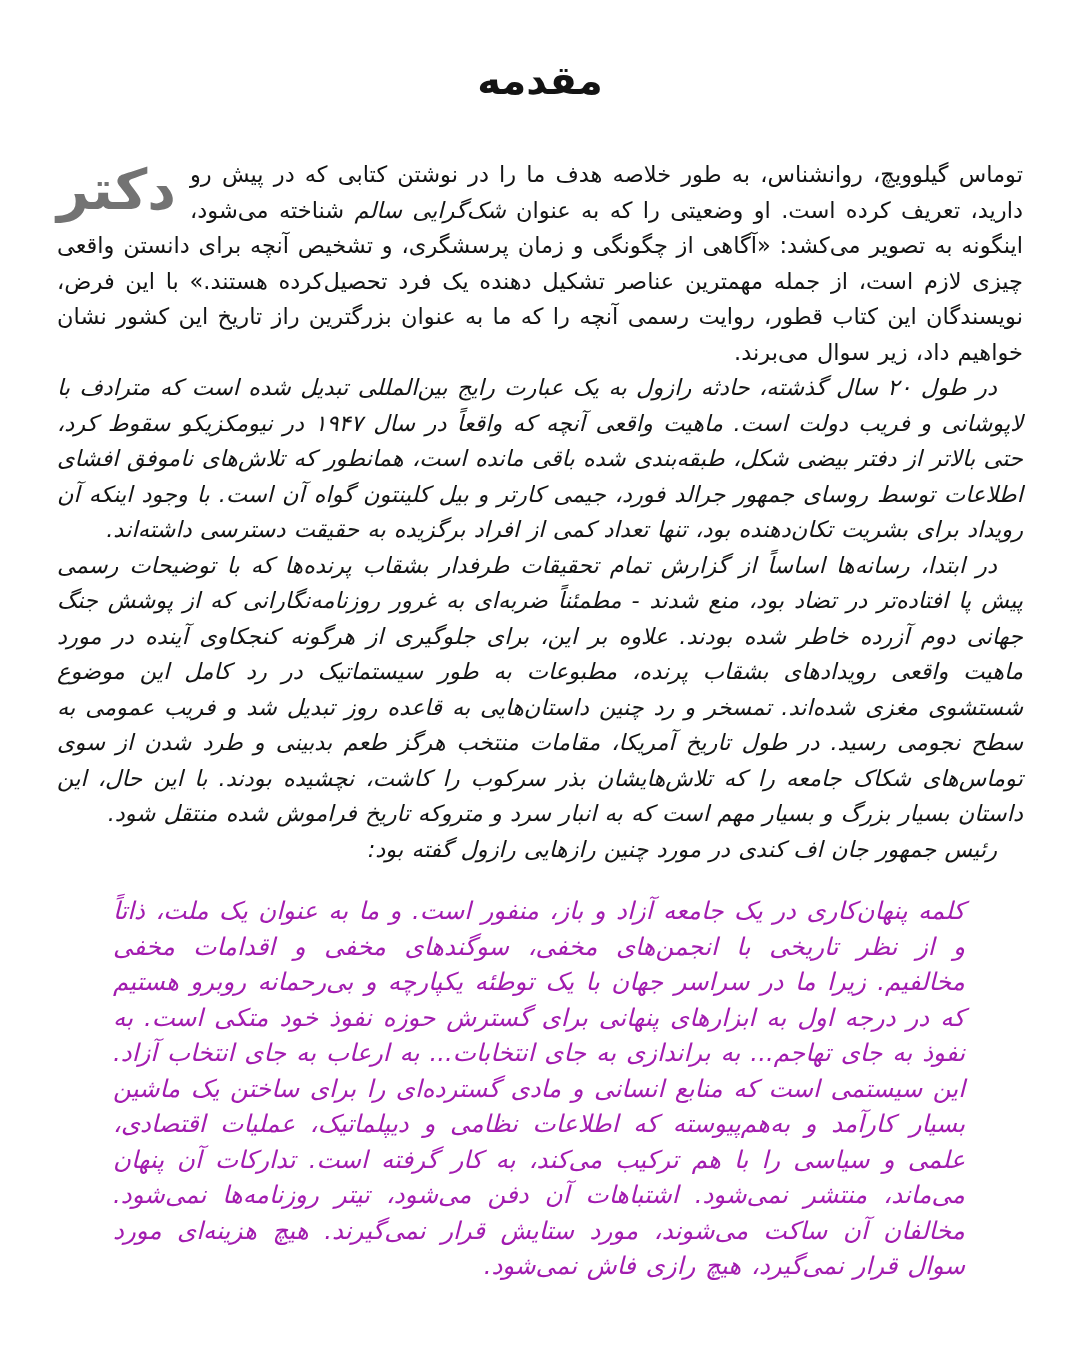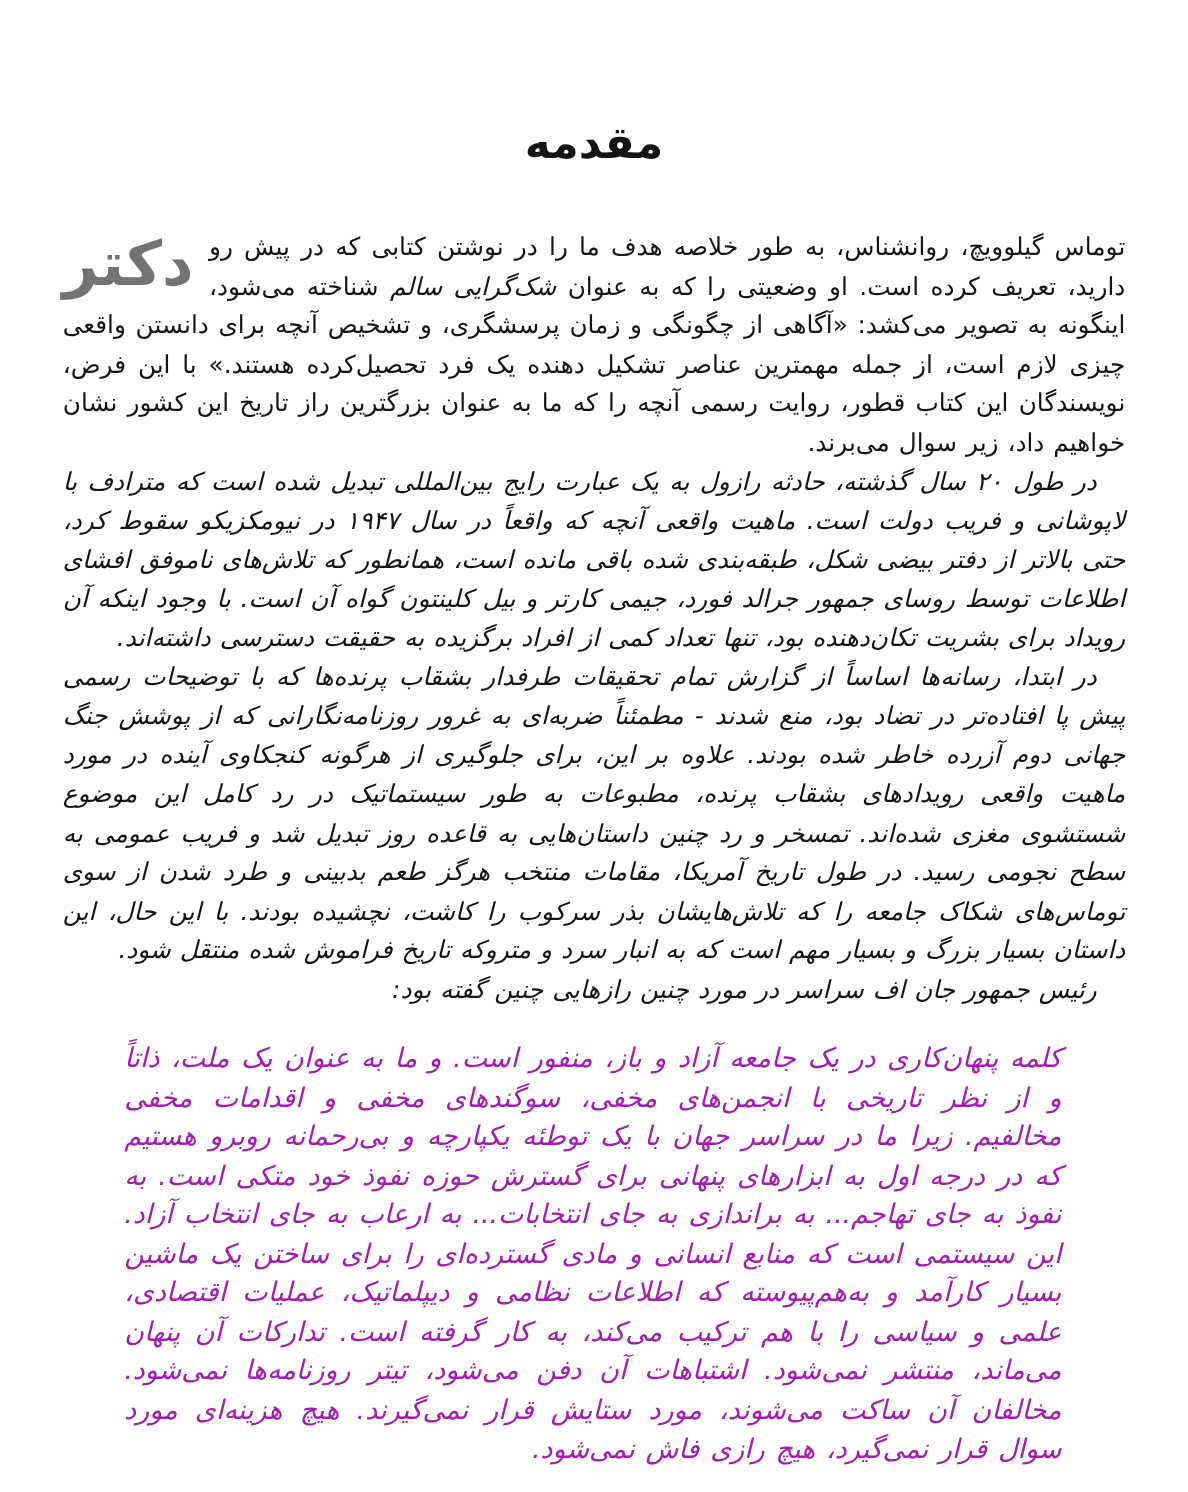--- a/index.html
+++ b/index.html
@@ -16,21 +16,21 @@
     overflow: hidden;
   }
   .page {
     box-sizing: border-box;
     width: 1080px;
     height: 1356px;
     padding: 0 57px;
   }
   .doc-title {
     margin: 0;
-    padding-top: 108px;
+    padding-top: 57px;
     padding-bottom: 0;
     text-align: center;
     font-size: 40px;
     font-weight: bold;
     letter-spacing: 0.5px;
   }
   .body-text {
     margin-top: 54px;
   }
   p.para {
@@ -78,18 +78,18 @@
   <div class="body-text">
 
     <p class="para">
       <span class="dropword">دکتر</span><span>توماس گیلوویچ، روانشناس، به طور خلاصه هدف ما را در نوشتن کتابی که در پیش رو دارید، تعریف کرده است. او وضعیتی را که به عنوان </span><i class="italic-phrase">شک‌گرایی سالم</i><span> شناخته می‌شود، اینگونه به تصویر می‌کشد: «آگاهی از چگونگی و زمان پرسشگری، و تشخیص آنچه برای دانستن واقعی چیزی لازم است، از جمله مهمترین عناصر تشکیل دهنده یک فرد تحصیل‌کرده هستند.» با این فرض، نویسندگان این کتاب قطور، روایت رسمی آنچه را که ما به عنوان بزرگترین راز تاریخ این کشور نشان خواهیم داد، زیر سوال می‌برند.</span>
     </p>
 
     <p class="para indent">در طول ۲۰ سال گذشته، حادثه رازول به یک عبارت رایج بین‌المللی تبدیل شده است که مترادف با لاپوشانی و فریب دولت است. ماهیت واقعی آنچه که واقعاً در سال ۱۹۴۷ در نیومکزیکو سقوط کرد، حتی بالاتر از دفتر بیضی شکل، طبقه‌بندی شده باقی مانده است، همانطور که تلاش‌های ناموفق افشای اطلاعات توسط روسای جمهور جرالد فورد، جیمی کارتر و بیل کلینتون گواه آن است. با وجود اینکه آن رویداد برای بشریت تکان‌دهنده بود، تنها تعداد کمی از افراد برگزیده به حقیقت دسترسی داشته‌اند.</p>
 
     <p class="para indent">در ابتدا، رسانه‌ها اساساً از گزارش تمام تحقیقات طرفدار بشقاب پرنده‌ها که با توضیحات رسمی پیش پا افتاده‌تر در تضاد بود، منع شدند - مطمئناً ضربه‌ای به غرور روزنامه‌نگارانی که از پوشش جنگ جهانی دوم آزرده خاطر شده بودند. علاوه بر این، برای جلوگیری از هرگونه کنجکاوی آینده در مورد ماهیت واقعی رویدادهای بشقاب پرنده، مطبوعات به طور سیستماتیک در رد کامل این موضوع شستشوی مغزی شده‌اند. تمسخر و رد چنین داستان‌هایی به قاعده روز تبدیل شد و فریب عمومی به سطح نجومی رسید. در طول تاریخ آمریکا، مقامات منتخب هرگز طعم بدبینی و طرد شدن از سوی توماس‌های شکاک جامعه را که تلاش‌هایشان بذر سرکوب را کاشت، نچشیده بودند. با این حال، این داستان بسیار بزرگ و بسیار مهم است که به انبار سرد و متروکه تاریخ فراموش شده منتقل شود.</p>
 
-    <p class="para indent kennedy-intro">رئیس جمهور جان اف سراسر در مورد چنین رازهایی چنین گفته بود:</p>
+    <p class="para indent kennedy-intro">رئیس جمهور جان اف کندی در مورد چنین رازهایی رازول گفته بود:</p>
 
     <blockquote class="block-quote">کلمه پنهان‌کاری در یک جامعه آزاد و باز، منفور است. و ما به عنوان یک ملت، ذاتاً و از نظر تاریخی با انجمن‌های مخفی، سوگندهای مخفی و اقدامات مخفی مخالفیم. زیرا ما در سراسر جهان با یک توطئه یکپارچه و بی‌رحمانه روبرو هستیم که در درجه اول به ابزارهای پنهانی برای گسترش حوزه نفوذ خود متکی است. به نفوذ به جای تهاجم... به براندازی به جای انتخابات... به ارعاب به جای انتخاب آزاد. این سیستمی است که منابع انسانی و مادی گسترده‌ای را برای ساختن یک ماشین بسیار کارآمد و به‌هم‌پیوسته که اطلاعات نظامی و دیپلماتیک، عملیات اقتصادی، علمی و سیاسی را با هم ترکیب می‌کند، به کار گرفته است. تدارکات آن پنهان می‌ماند، منتشر نمی‌شود. اشتباهات آن دفن می‌شود، تیتر روزنامه‌ها نمی‌شود. مخالفان آن ساکت می‌شوند، مورد ستایش قرار نمی‌گیرند. هیچ هزینه‌ای مورد سوال قرار نمی‌گیرد، هیچ رازی فاش نمی‌شود.</blockquote>
 
   </div>
 </div>
 
 </body></html>

